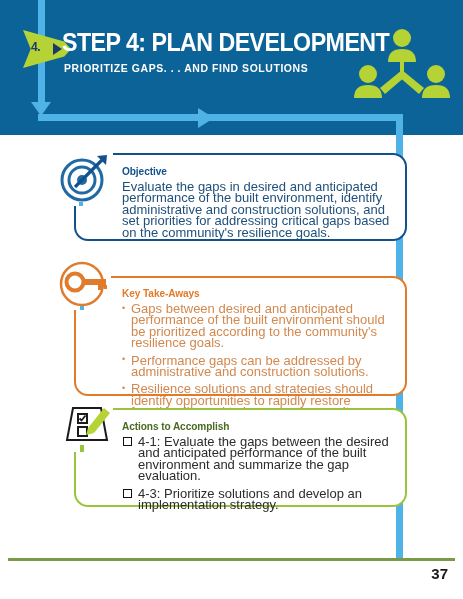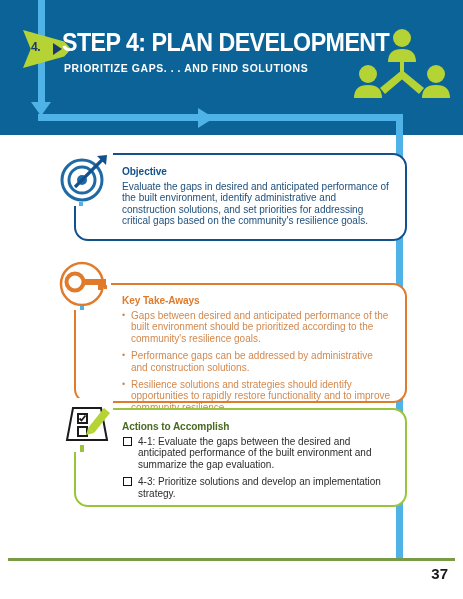--- a/index.html
+++ b/index.html
@@ -114,21 +114,21 @@
     letter-spacing:-0.1px;
     margin:0 0 4px 0;
     transform:scaleX(0.92);
     transform-origin:left center;
   }
   .blue .card-title{color:#12518c;}
   .orange .card-title{color:#e07b2b;}
   .green .card-title{color:#4a6a22;}
 
   .card-body{
-    font-size:10px;
+    font-size:13px;
     line-height:11.4px;
     color:#1f4f7a;
   }
   .orange .card-body{color:#d2884e;}
   .green .card-body{color:#2c2c2c;}
 
   .bullets{margin:0;padding:0;list-style:none;}
   .bullets li{
     position:relative;padding-left:9px;margin-bottom:6px;
   }
@@ -217,21 +217,21 @@
         <circle cx="25" cy="30" r="20"></circle>
         <circle cx="25" cy="30" r="13"></circle>
       </g>
       <circle cx="25" cy="30" r="5" fill="#1f6aa5"></circle>
       <path d="M18 37 L46 9" stroke="#12518c" stroke-width="3.2" fill="none"></path>
       <path d="M40 6 L50 5 L49 15 Z" fill="#12518c"></path>
       <rect x="22" y="52" width="4" height="6" fill="#4fb3e8"></rect>
     </svg>
   </div>
 
-  <div class="card orange" style="left:74px;top:283px;width:333px;height:120px;">
+  <div class="card orange" style="left:74px;top:276px;width:333px;height:120px;">
     <div style="padding:9px 14px 0 46px;">
       <div class="card-title">Key Take-Aways</div>
       <ul class="bullets card-body">
         <li>Gaps between desired and anticipated performance of the built environment should be prioritized according to the community's resilience goals.</li>
         <li>Performance gaps can be addressed by administrative and construction solutions.</li>
         <li>Resilience solutions and strategies should identify opportunities to rapidly restore functionality and to improve community resilience.</li>
       </ul>
     </div>
   </div>
   <div class="icon-wrap" style="left:57px;top:258px;width:54px;height:52px;">

